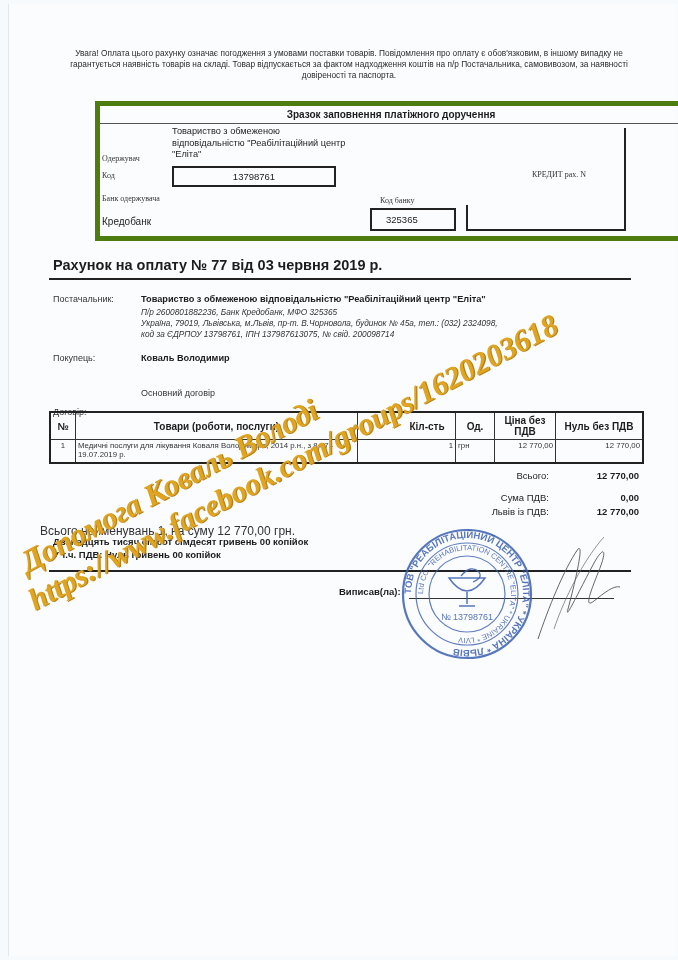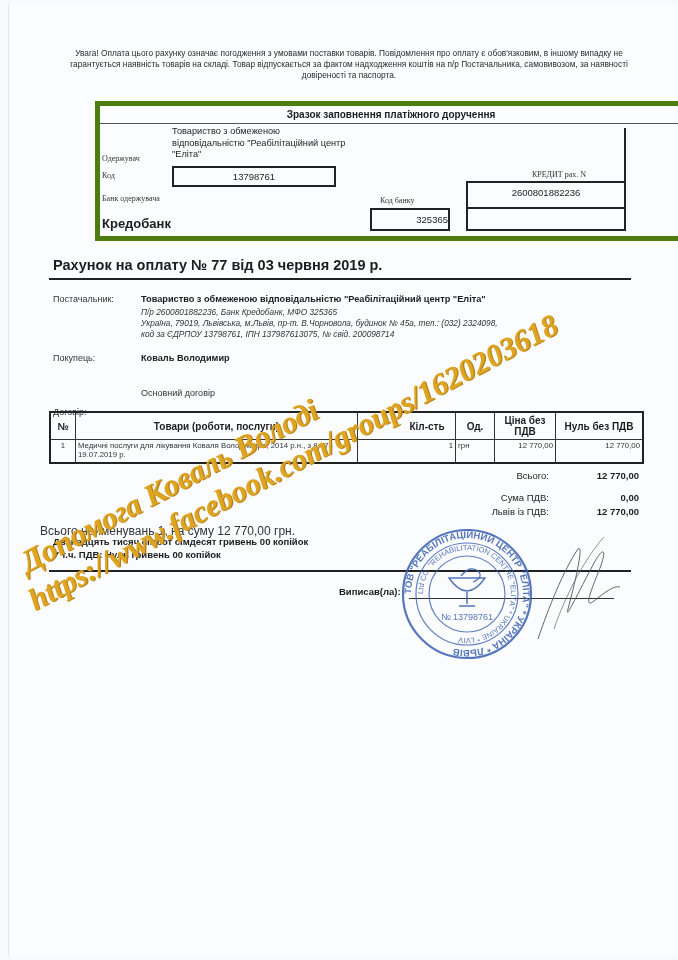--- a/index.html
+++ b/index.html
@@ -20,21 +20,21 @@
     font-size:8.3px; line-height:11px; color:#2a2a2a;
   }
   
   .sample { left:42px; top:97px; width:582px; height:130px; border:5px solid #4d7c0f;margin-left:44px; }
   .sample-title { left:0; top:3px; width:582px; text-align:center; font-weight:bold; font-size:10px; }
   .sample-hr { left:0; top:17px; width:582px; height:1px; background:#555; }
   .serif-lbl { font-family:"Liberation Serif", serif; font-size:8px; color:#333; }
   .recip-name { left:72px; top:20px; width:180px; font-size:9.2px; line-height:11.5px; }
   .box { border:2px solid #222; background:transparent; text-align:center; font-size:9.5px; }
   .vline { background:#222; width:2px; }
-  .bank-name { font-size:13px; font-weight:bold; }
+  .bank-name { font-size:10px; font-weight:normal; }
 
   .inv-title { left:44px; top:253px; font-size:14.5px; font-weight:bold; }
   .inv-hr { left:40px; top:274px; width:582px; height:2px; background:#222; }
 
   .lbl { font-size:9px; color:#333; }
   .supplier-name { font-size:9.2px; font-weight:bold; }
   .supplier-info { font-size:8.3px; line-height:10.8px; color:#333; }
 
   table.items {
     position:absolute; left:40px; top:407px; width:595px;
@@ -77,25 +77,24 @@
     <div class="abs recip-name">Товариство з обмеженою відповідальністю "Реабілітаційний центр "Еліта"</div>
     <div class="abs serif-lbl" style="left:2px;top:48px;">Одержувач</div>
 
     <div class="abs serif-lbl" style="left:2px;top:65px;">Код</div>
     <div class="abs box" style="left:72px;top:60px;width:160px;height:17px;line-height:17px;">13798761</div>
 
     <div class="abs serif-lbl" style="left:2px;top:88px;">Банк одержувача</div>
     <div class="abs bank-name" style="left:2px;top:110px;">Кредобанк</div>
 
     <div class="abs serif-lbl" style="left:280px;top:90px;">Код банку</div>
-    <div class="abs box" style="left:270px;top:102px;width:68px;height:19px;line-height:19px;text-align:right;padding-left:8px;">325365</div>
+    <div class="abs box" style="left:270px;top:102px;width:68px;height:19px;line-height:19px;text-align:left;padding-left:14px;">325365</div>
 
     <div class="abs serif-lbl" style="left:384px;top:64px;width:150px;text-align:center;">КРЕДИТ рах. N</div>
     <div class="abs vline" style="left:524px;top:22px;height:103px;"></div>
-    <div class="abs box" style="left:366px;top:75px;width:156px;height:24px;line-height:20px;border-right:none;">2600801882236</div>
     <div class="abs box" style="left:366px;top:99px;width:156px;height:24px;border-top:none;border-right:none;"></div>
   </div>
 
   <div class="abs inv-title">Рахунок на оплату № 77 від 03 червня 2019 р.</div>
   <div class="abs inv-hr"></div>
 
   <div class="abs lbl" style="left:44px;top:290px;">Постачальник:</div>
   <div class="abs supplier-name" style="left:132px;top:290px;">Товариство з обмеженою відповідальністю "Реабілітаційний центр "Еліта"</div>
   <div class="abs supplier-info" style="left:132px;top:303px;font-style:italic;">
     <div>П/р 2600801882236, Банк Кредобанк, МФО 325365</div>

